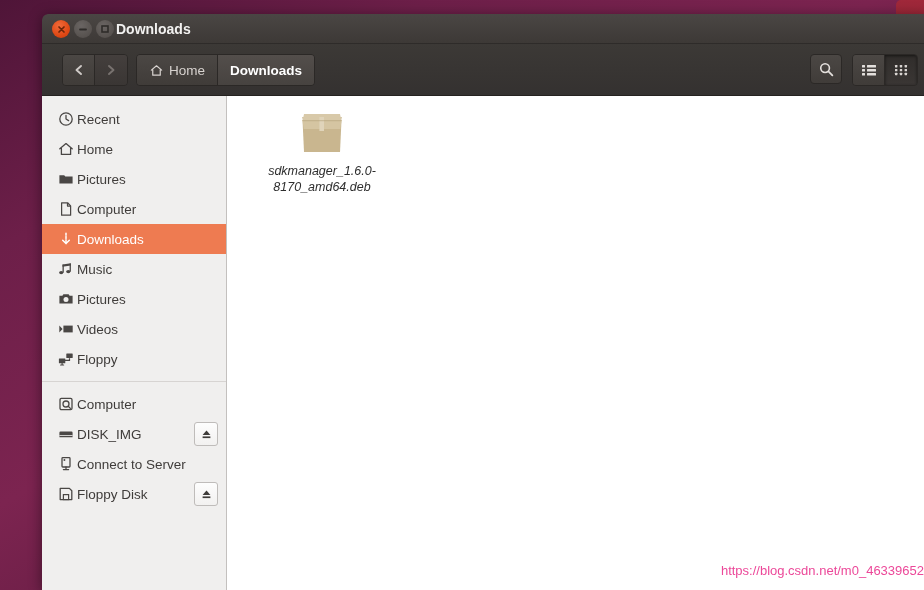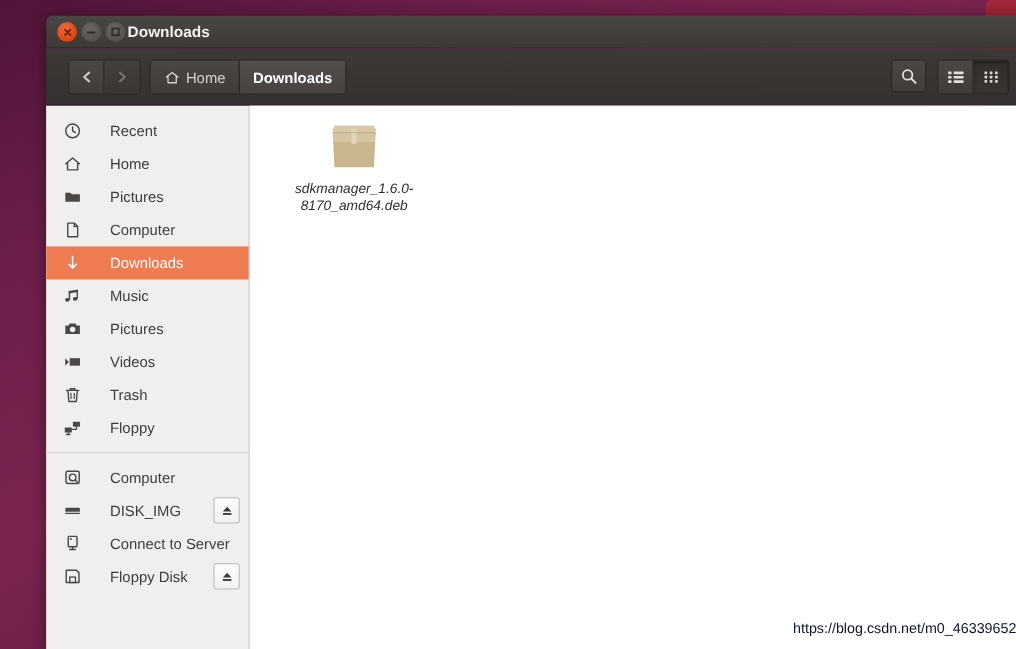--- a/index.html
+++ b/index.html
@@ -218,21 +218,21 @@
     background: #f0efee;
     border-right: 1px solid #c3c0be;
     padding-top: 8px;
     flex-shrink: 0;
   }
   .side-item {
     display: flex;
     align-items: center;
     height: 30px;
     padding-left: 15px;
-    gap: 26px;
+    gap: 3px;
     font-size: 13.5px;
     color: #3f3c3a;
     cursor: default;
     position: relative;
   }
   .side-item.selected {
     background: #ee7b51;
     color: #ffffff;
   }
   .side-icon {
@@ -292,21 +292,21 @@
     line-height: 16px;
     width: 132px;
     word-break: break-word;
   }
 
   .watermark {
     position: absolute;
     right: 8px;
     bottom: 12px;
     font-size: 13px;
-    color: #0f172a;
+    color: #ec4899;
     white-space: nowrap;
     user-select: none;
   }
 </style>
 </head>
 <body>
 
 <div id="desktop">
 
   <div id="bg-window">
@@ -488,30 +488,20 @@
         <div class="side-item">
           <span class="side-icon">
             <svg width="16" height="16" viewBox="0 0 16 16">
               <path d="M1.3 4.6 L1.3 11.4 L4.6 8 Z" fill="#4a4745"></path>
               <rect x="5.4" y="4.6" width="9.3" height="6.8" fill="#4a4745"></rect>
             </svg>
           </span>
           <span class="side-label">Videos</span>
         </div>
 
-        <div class="side-item">
-          <span class="side-icon">
-            <svg width="16" height="16" viewBox="0 0 16 16">
-              <path d="M2.4 3.9 L13.6 3.9 M6 3.9 L6 2.4 L10 2.4 L10 3.9" stroke="#4a4745" stroke-width="1.25" fill="none" stroke-linecap="round"></path>
-              <path d="M3.7 3.9 L4.6 14 L11.4 14 L12.3 3.9" stroke="#4a4745" stroke-width="1.25" fill="none" stroke-linejoin="round"></path>
-              <path d="M6.4 6.2 L6.6 11.8 M9.6 6.2 L9.4 11.8" stroke="#4a4745" stroke-width="1.1"></path>
-            </svg>
-          </span>
-          <span class="side-label">Trash</span>
-        </div>
 
         <div class="side-item">
           <span class="side-icon">
             <svg width="16" height="16" viewBox="0 0 16 16">
               <rect x="0.9" y="7.6" width="6.4" height="4.6" rx="0.5" fill="#4a4745"></rect>
               <rect x="8.3" y="2.4" width="6.4" height="4.6" rx="0.5" fill="#4a4745"></rect>
               <path d="M4.1 12.4 L4.1 14 M2.6 14 L5.6 14" stroke="#4a4745" stroke-width="1.2" stroke-linecap="round"></path>
               <path d="M11.5 7.2 L11.5 9.4 L4.1 9.4" stroke="#4a4745" stroke-width="1.2" fill="none"></path>
             </svg>
           </span>

